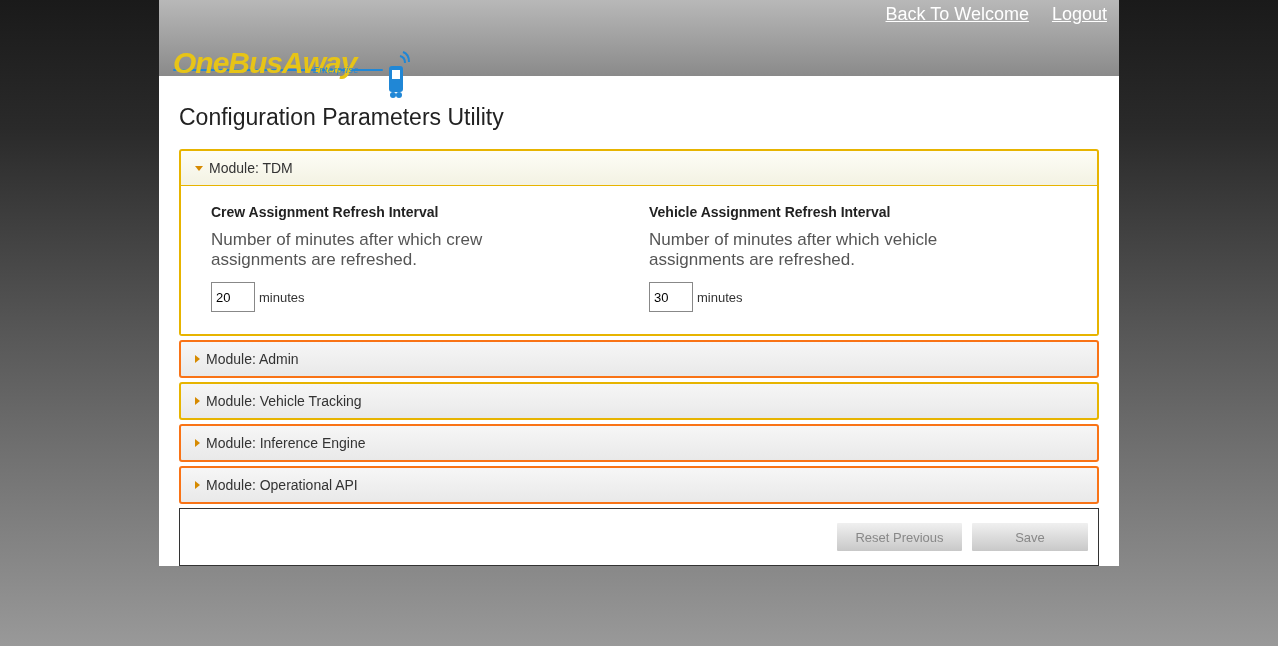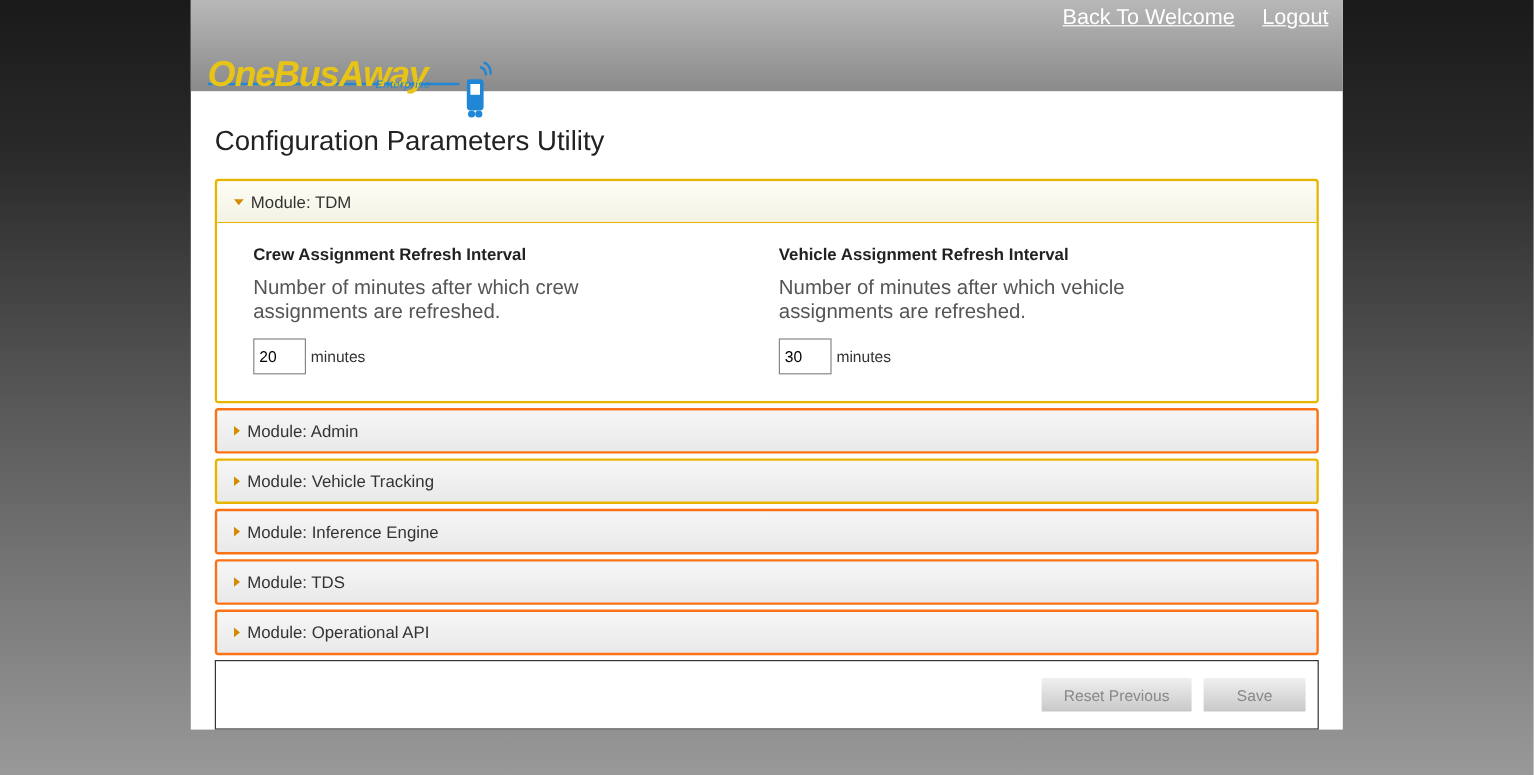--- a/index.html
+++ b/index.html
@@ -165,21 +165,21 @@
   .btn {
     background: linear-gradient(to bottom, #f0f0f0, #c8c8c8);
     border: none;
     color: #888;
     font-size: 13px;
     height: 28px;
     cursor: pointer;
     border-radius: 1px;
   }
   .btn-reset { width: 125px; }
-  .btn-save { width: 85px; }
+  .btn-save { width: 116px; }
 </style>
 </head>
 <body>
 
 <div class="app-container">
 
   <div class="header">
     <div class="logo">
       <span class="logo-main">OneBusAway</span>
       <span class="logo-bus">
@@ -243,26 +243,20 @@
       </div>
     </div>
 
     <div class="module">
       <div class="module-header">
         <span class="arrow-right"></span>
         <span>Module: Inference Engine</span>
       </div>
     </div>
 
-    <div class="module">
-      <div class="module-header">
-        <span class="arrow-right"></span>
-        <span>Module: TDS</span>
-      </div>
-    </div>
 
     <div class="module">
       <div class="module-header">
         <span class="arrow-right"></span>
         <span>Module: Operational API</span>
       </div>
     </div>
 
     <div class="actions-bar">
       <button class="btn btn-reset">Reset Previous</button>

